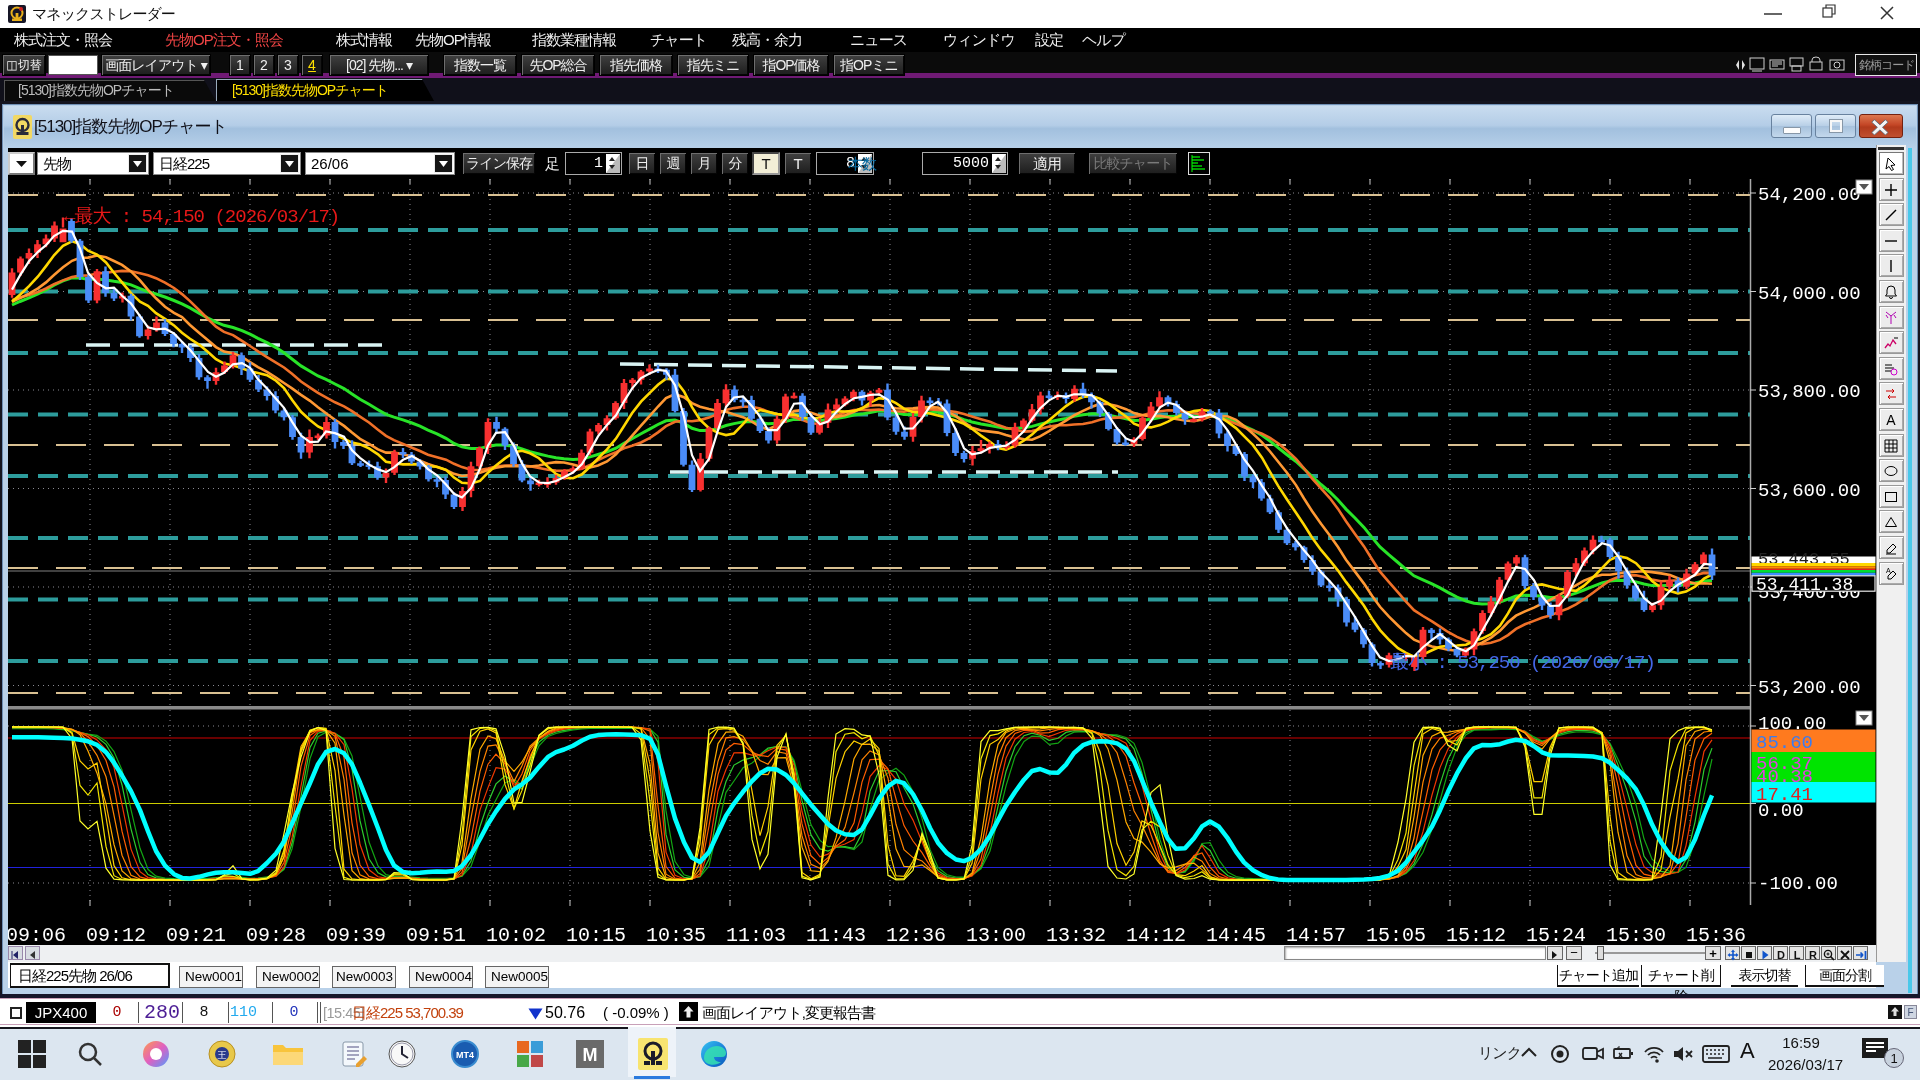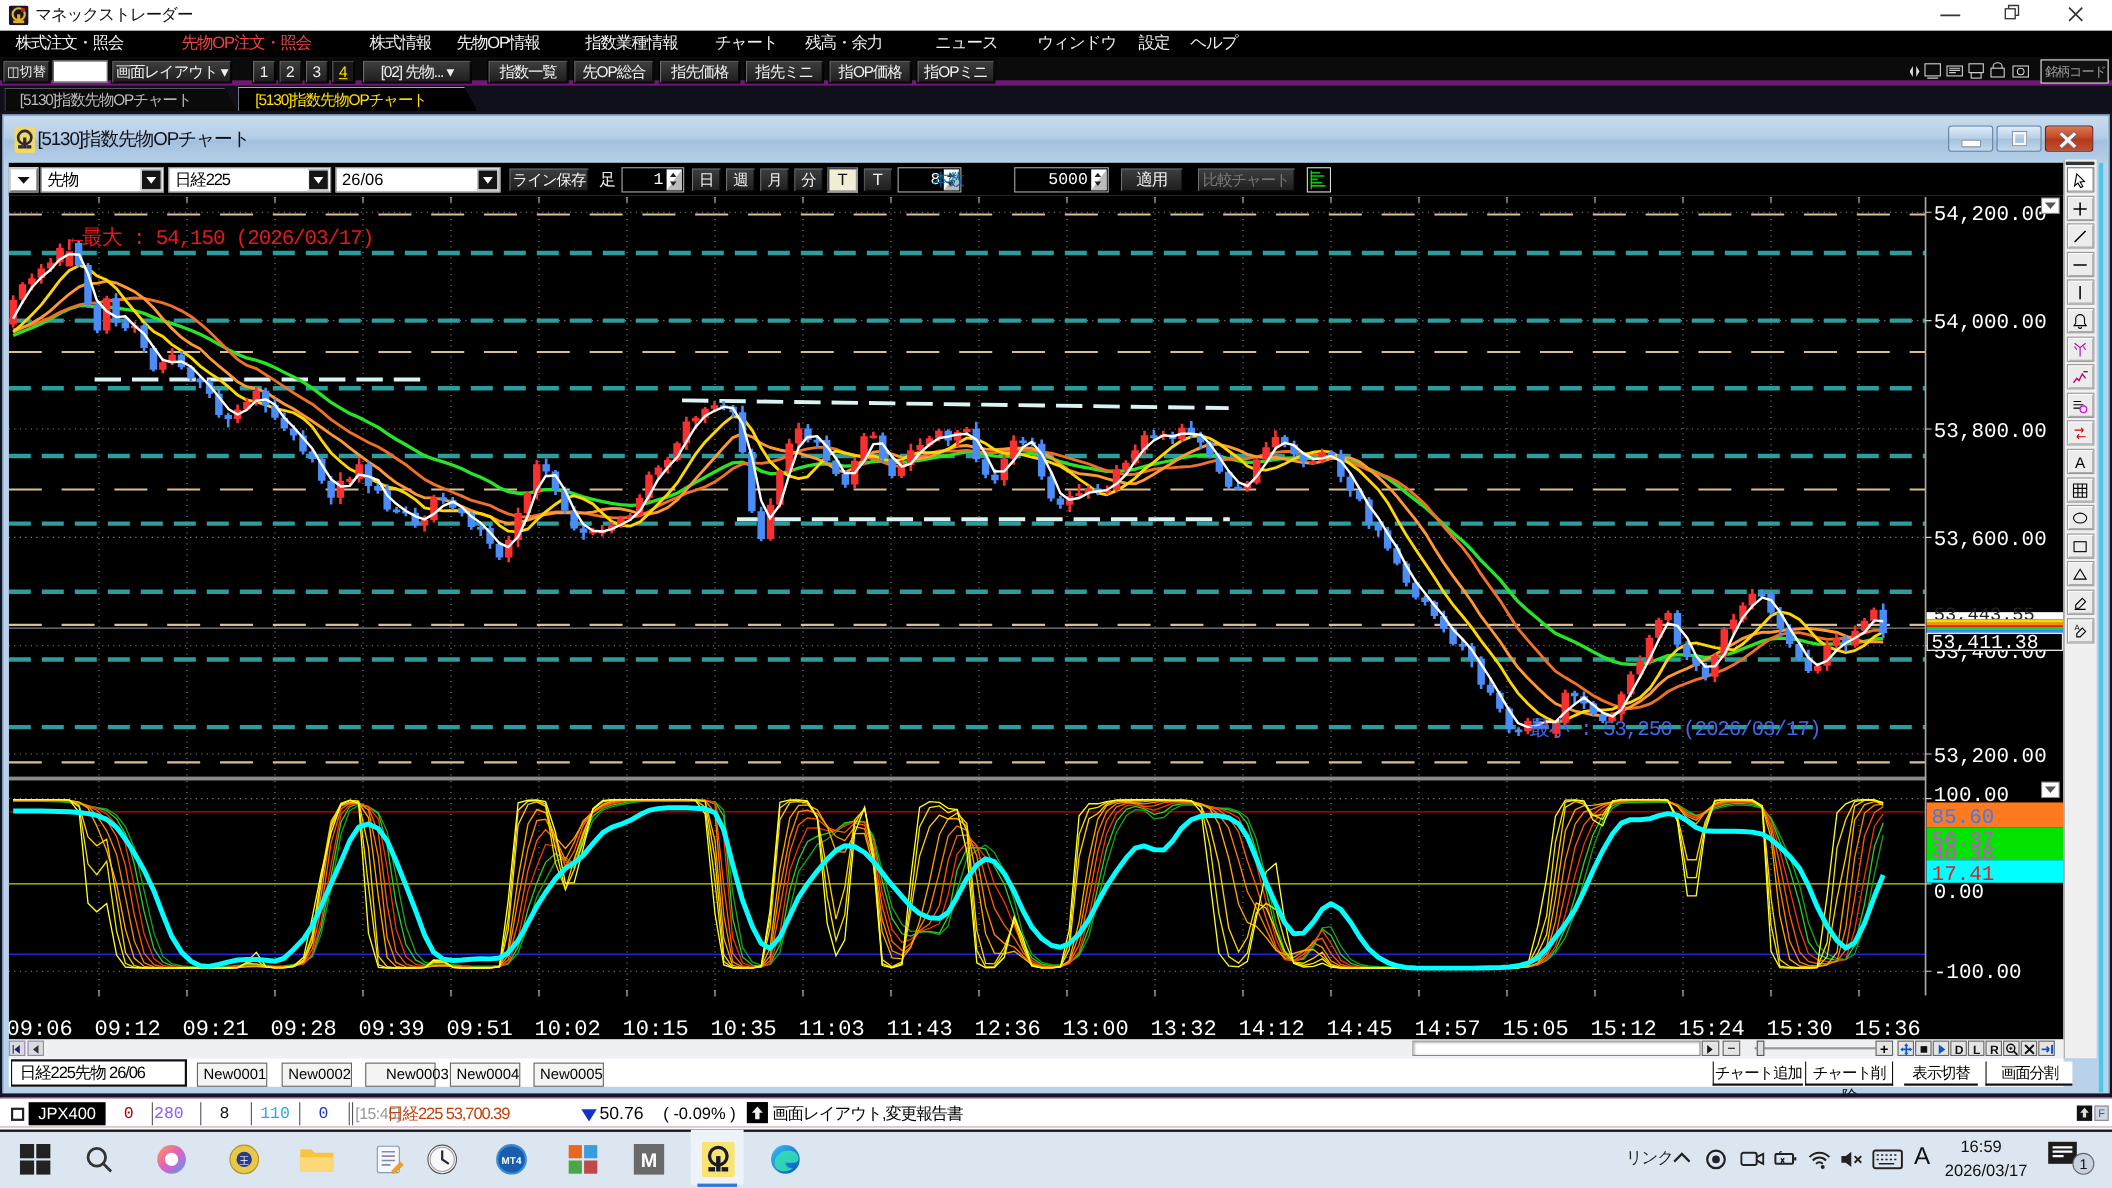--- a/index.html
+++ b/index.html
@@ -382,40 +382,40 @@
       </svg></div>
     <div class="a" style="left:1845px;top:1px;width:15px;height:14px;background:#e4e4e4;border:1px solid #666"><svg width="14" height="13">
         <path d="M2 7h7M9 7L6.5 4.5M9 7L6.5 9.5" stroke="#15c" stroke-width="1.6" fill="none"></path>
         <path d="M11.5 3v8" stroke="#15c" stroke-width="1.8"></path>
       </svg></div>
   </div>
 <div class="a" style="left:8px;top:962px;width:1868px;height:26px;background:#fff">
  <div class="a cjk" style="left:2px;top:1px;width:160px;height:25px;background:#fff;border:2px solid #111;border-left:1px solid #111;font-size:15px;font-weight:normal;line-height:21px;padding-left:7px">日経225先物 26/06</div>
 <div class="a" style="left:171px;top:4px;width:64px;height:22px;background:#f4f4f4;border:1px solid #666;font-size:13.5px;line-height:20px;padding-left:5px">New0001</div>
     <div class="a" style="left:248px;top:4px;width:64px;height:22px;background:#f4f4f4;border:1px solid #666;font-size:13.5px;line-height:20px;padding-left:5px">New0002</div>
-    <div class="a" style="left:324px;top:4px;width:64px;height:22px;background:#f4f4f4;border:1px solid #666;font-size:13.5px;line-height:20px;padding-left:18px">New0003</div>
+    <div class="a" style="left:324px;top:4px;width:64px;height:22px;background:#f4f4f4;border:1px solid #666;font-size:13.5px;line-height:20px;padding-left:3px">New0003</div>
     <div class="a" style="left:401px;top:4px;width:64px;height:22px;background:#f4f4f4;border:1px solid #666;font-size:13.5px;line-height:20px;padding-left:5px">New0004</div>
     <div class="a" style="left:477px;top:4px;width:64px;height:22px;background:#f4f4f4;border:1px solid #666;font-size:13.5px;line-height:20px;padding-left:5px">New0005</div>
  <div class="a cjk" style="left:1549px;top:3px;width:82px;height:22px;background:#fff;border-bottom:2px solid #111;border-left:1px solid #111;font-size:14px;line-height:21px;text-align:center">チャート追加</div>
  <div class="a cjk" style="left:1633px;top:3px;width:80px;height:22px;background:#fff;border-bottom:2px solid #111;border-left:1px solid #111;border-right:1px solid #111;font-size:14px;line-height:21px;text-align:center">チャート削除</div>
  <div class="a cjk" style="left:1723px;top:3px;width:67px;height:22px;background:#fff;border-bottom:2px solid #111;font-size:14px;line-height:21px;text-align:center">表示切替</div>
  <div class="a cjk" style="left:1797px;top:3px;width:79px;height:22px;background:#fff;border-bottom:2px solid #111;border-left:1px solid #111;font-size:14px;line-height:21px;text-align:center">画面分割</div>
 </div>
 <div class="a" style="left:0px;top:994px;width:1920px;height:4px;background:#16162a"></div>
 
 <div class="a" style="left:0px;top:998px;width:1920px;height:29px;background:#fff;border-top:1px solid #c8a0b8">
  <div class="a" style="left:10px;top:8px;width:12px;height:12px;background:#fff;border:2px solid #222"></div>
  <div class="a" style="left:26px;top:3px;width:70px;height:21px;background:#000;color:#fff;font-size:15px;line-height:21px;text-align:center">JPX400</div>
  <div class="a mono" style="left:99px;top:3px;width:36px;font-size:15px;line-height:21px;text-align:center;color:#a00">0</div>
  <div class="a" style="left:138px;top:3px;height:21px;border-left:1px solid #555"></div>
- <div class="a mono" style="left:140px;top:3px;width:40px;font-size:15px;line-height:21px;text-align:left;color:#8b5cf6">280</div>
+ <div class="a mono" style="left:140px;top:3px;width:40px;font-size:20px;line-height:21px;text-align:right;color:#4c1d95">280</div>
  <div class="a" style="left:182px;top:3px;height:21px;border-left:1px solid #555"></div>
  <div class="a mono" style="left:184px;top:3px;width:40px;font-size:15px;line-height:21px;text-align:center;color:#111">8</div>
  <div class="a" style="left:228px;top:3px;height:21px;border-left:1px solid #555"></div>
- <div class="a mono" style="left:230px;top:3px;width:40px;font-size:15px;line-height:21px;text-align:center;color:#2ae">110</div>
+ <div class="a mono" style="left:230px;top:3px;width:40px;font-size:15px;line-height:21px;text-align:left;color:#2ae">110</div>
  <div class="a" style="left:272px;top:3px;height:21px;border-left:1px solid #555"></div>
  <div class="a mono" style="left:274px;top:3px;width:40px;font-size:15px;line-height:21px;text-align:center;color:#23b">0</div>
  <div class="a" style="left:317px;top:3px;height:21px;border-left:1px solid #555"></div>
  <div class="a" style="left:320px;top:3px;height:21px;border-left:1px solid #555"></div>
  <div class="a" style="left:323px;top:4px;font-size:14.5px;line-height:20px;color:#999;letter-spacing:-0.5px">[15:45]</div>
  <div class="a cjk" style="left:352px;top:3px;font-size:15px;line-height:21px;color:#c2410c">日経225 53,700.39</div>
  <svg class="a" style="left:528px;top:9px" width="15" height="12">
       <path d="M0.5 0.5h14l-7 11z" fill="#1133cc"></path>
     </svg>
  <div class="a" style="left:545px;top:3px;font-size:16px;line-height:21px;color:#000">50.76</div>

